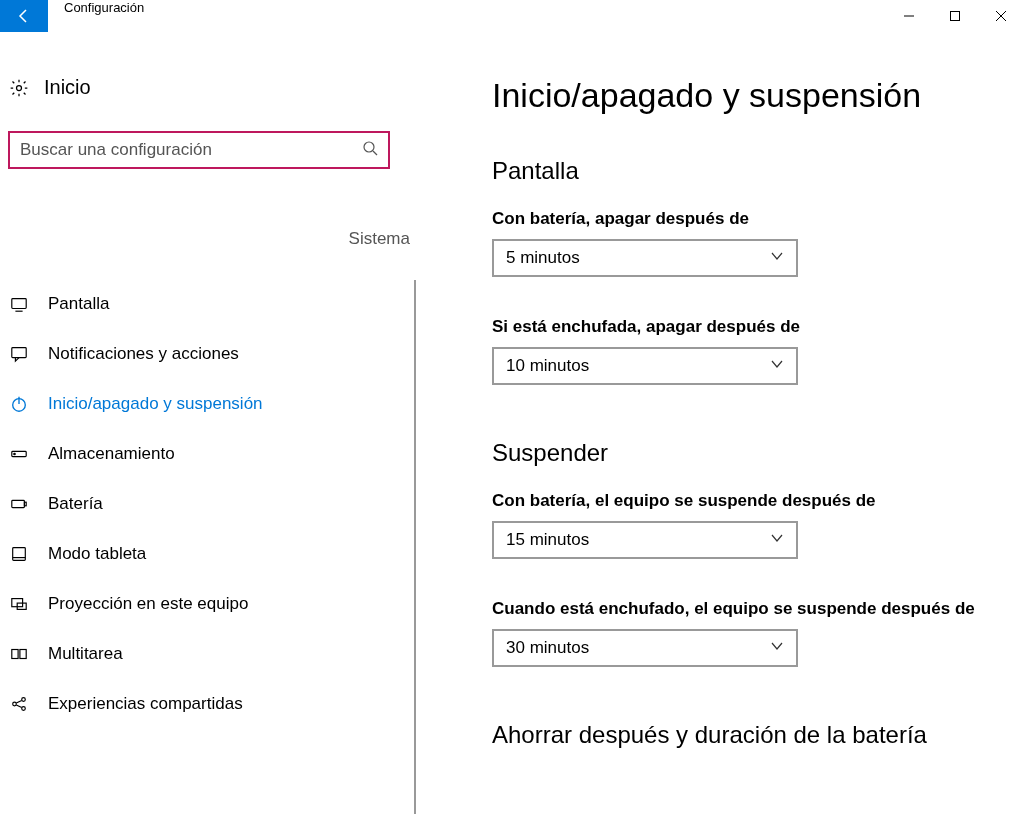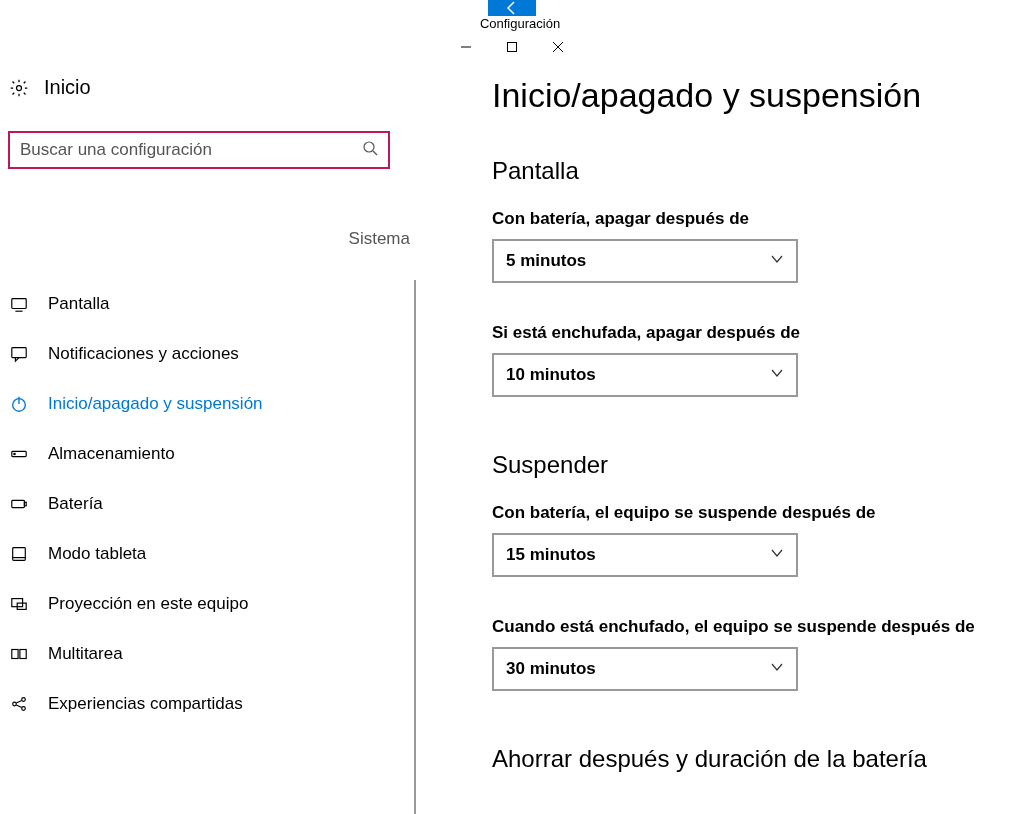--- a/index.html
+++ b/index.html
@@ -7,22 +7,20 @@
     font-family: "Segoe UI", Tahoma, sans-serif;
     background: #ffffff;
     color: #000000;
     width: 1024px;
     height: 814px;
     overflow: hidden;
   }
   .titlebar {
     height: 32px;
     display: flex;
-    align-items: center;
-    flex-direction: column;
   }
   .titlebar .back {
     width: 48px;
     height: 32px;
     background: #0078d7;
     display: flex;
     align-items: center;
     justify-content: center;
     color: #ffffff;
   }
@@ -117,28 +115,27 @@
     margin-bottom: 24px;
   }
   .section-block { margin-bottom: 54px; }
   .field-label {
     font-size: 17px;
     margin-bottom: 10px;
     font-weight: bold;
   }
   .combo {
     width: 306px;
-    height: 44px;
+    height: 38px;
     border: 2px solid #999;
     display:flex;
     align-items:center;
     padding: 0 12px;
     font-size: 17px;
     margin-bottom: 40px;
-    font-weight: bold;
   }
   .combo .cval { flex:1; }
   .combo .chev svg { width:14px; height:14px; }
   .vline {
     position:absolute;
     left: 414px;
     top: 280px;
     width: 2px;
     height: 534px;
     background: #999;

